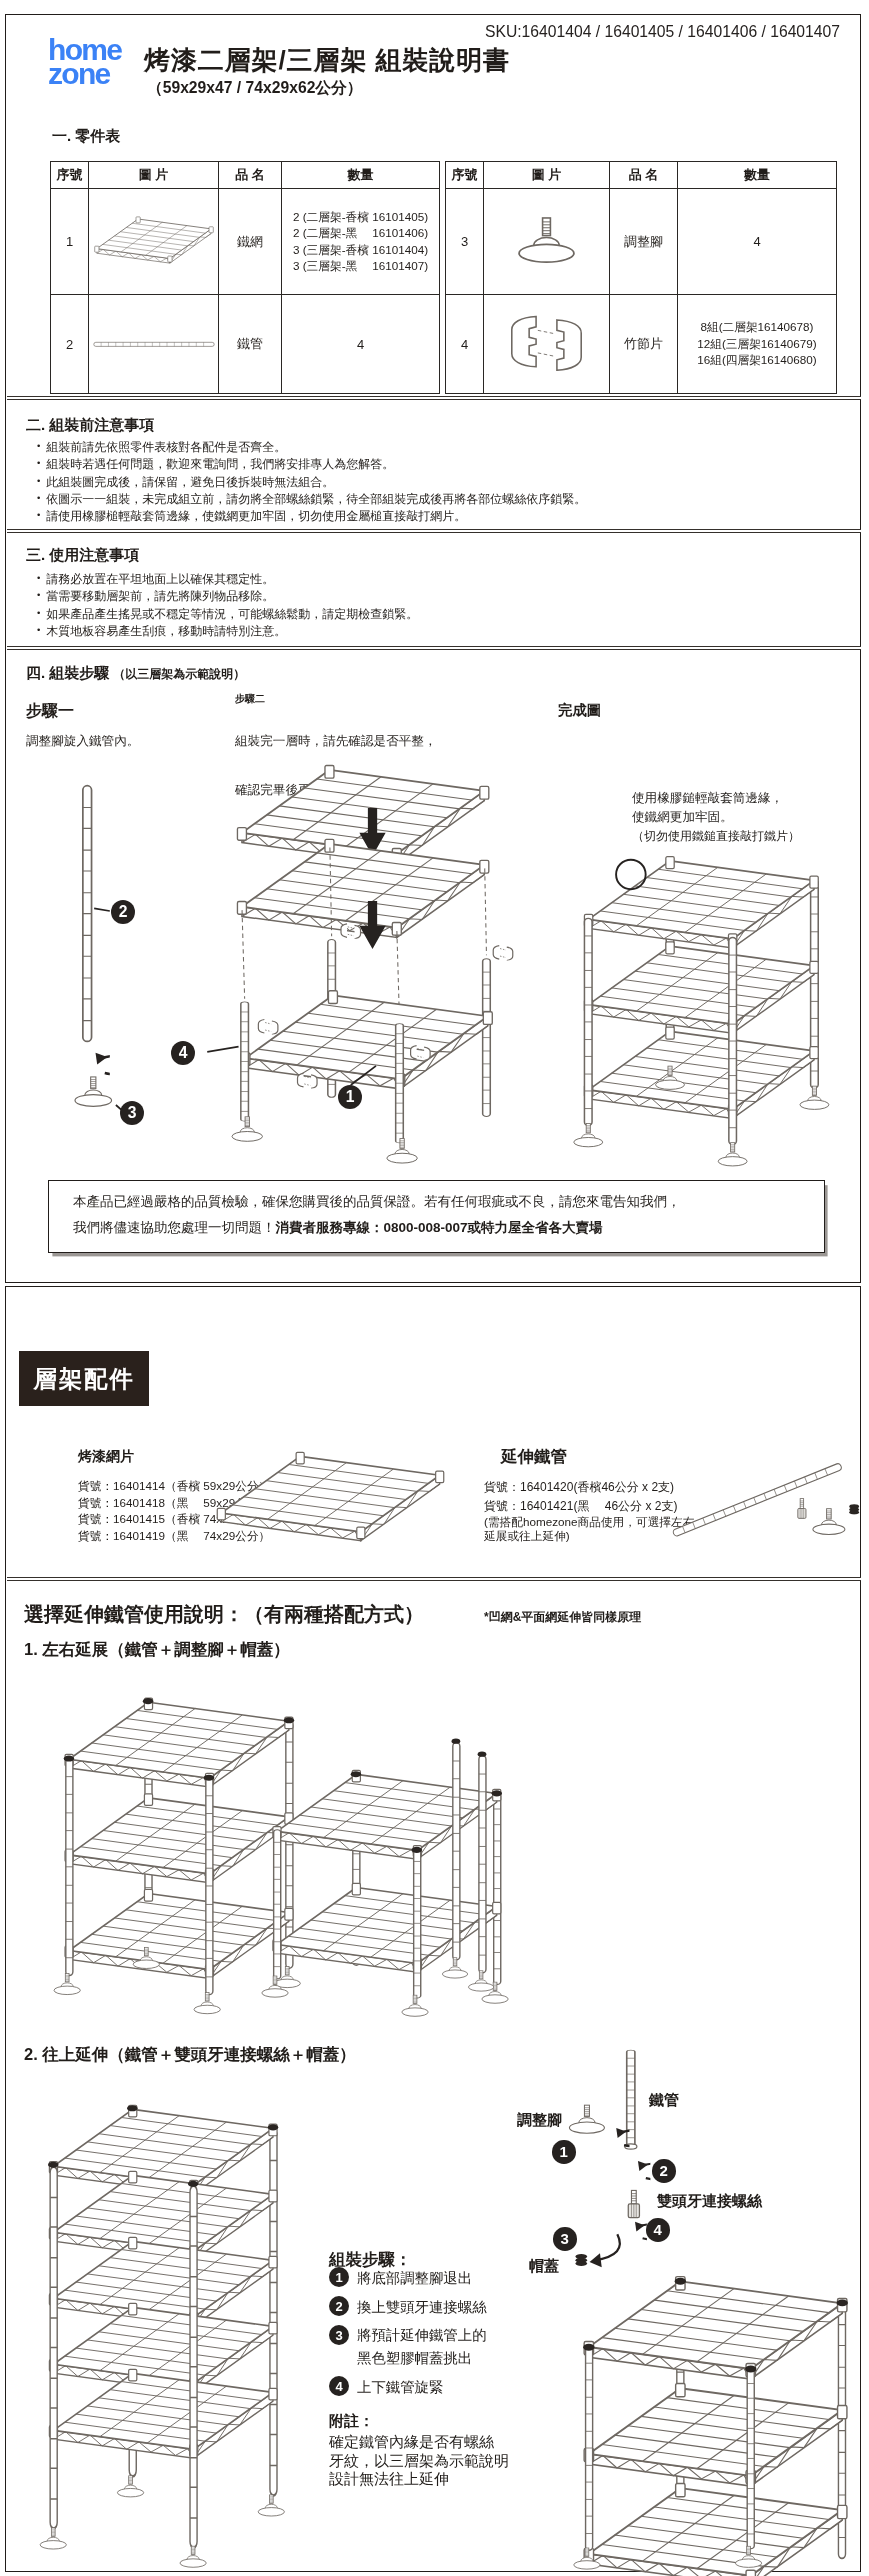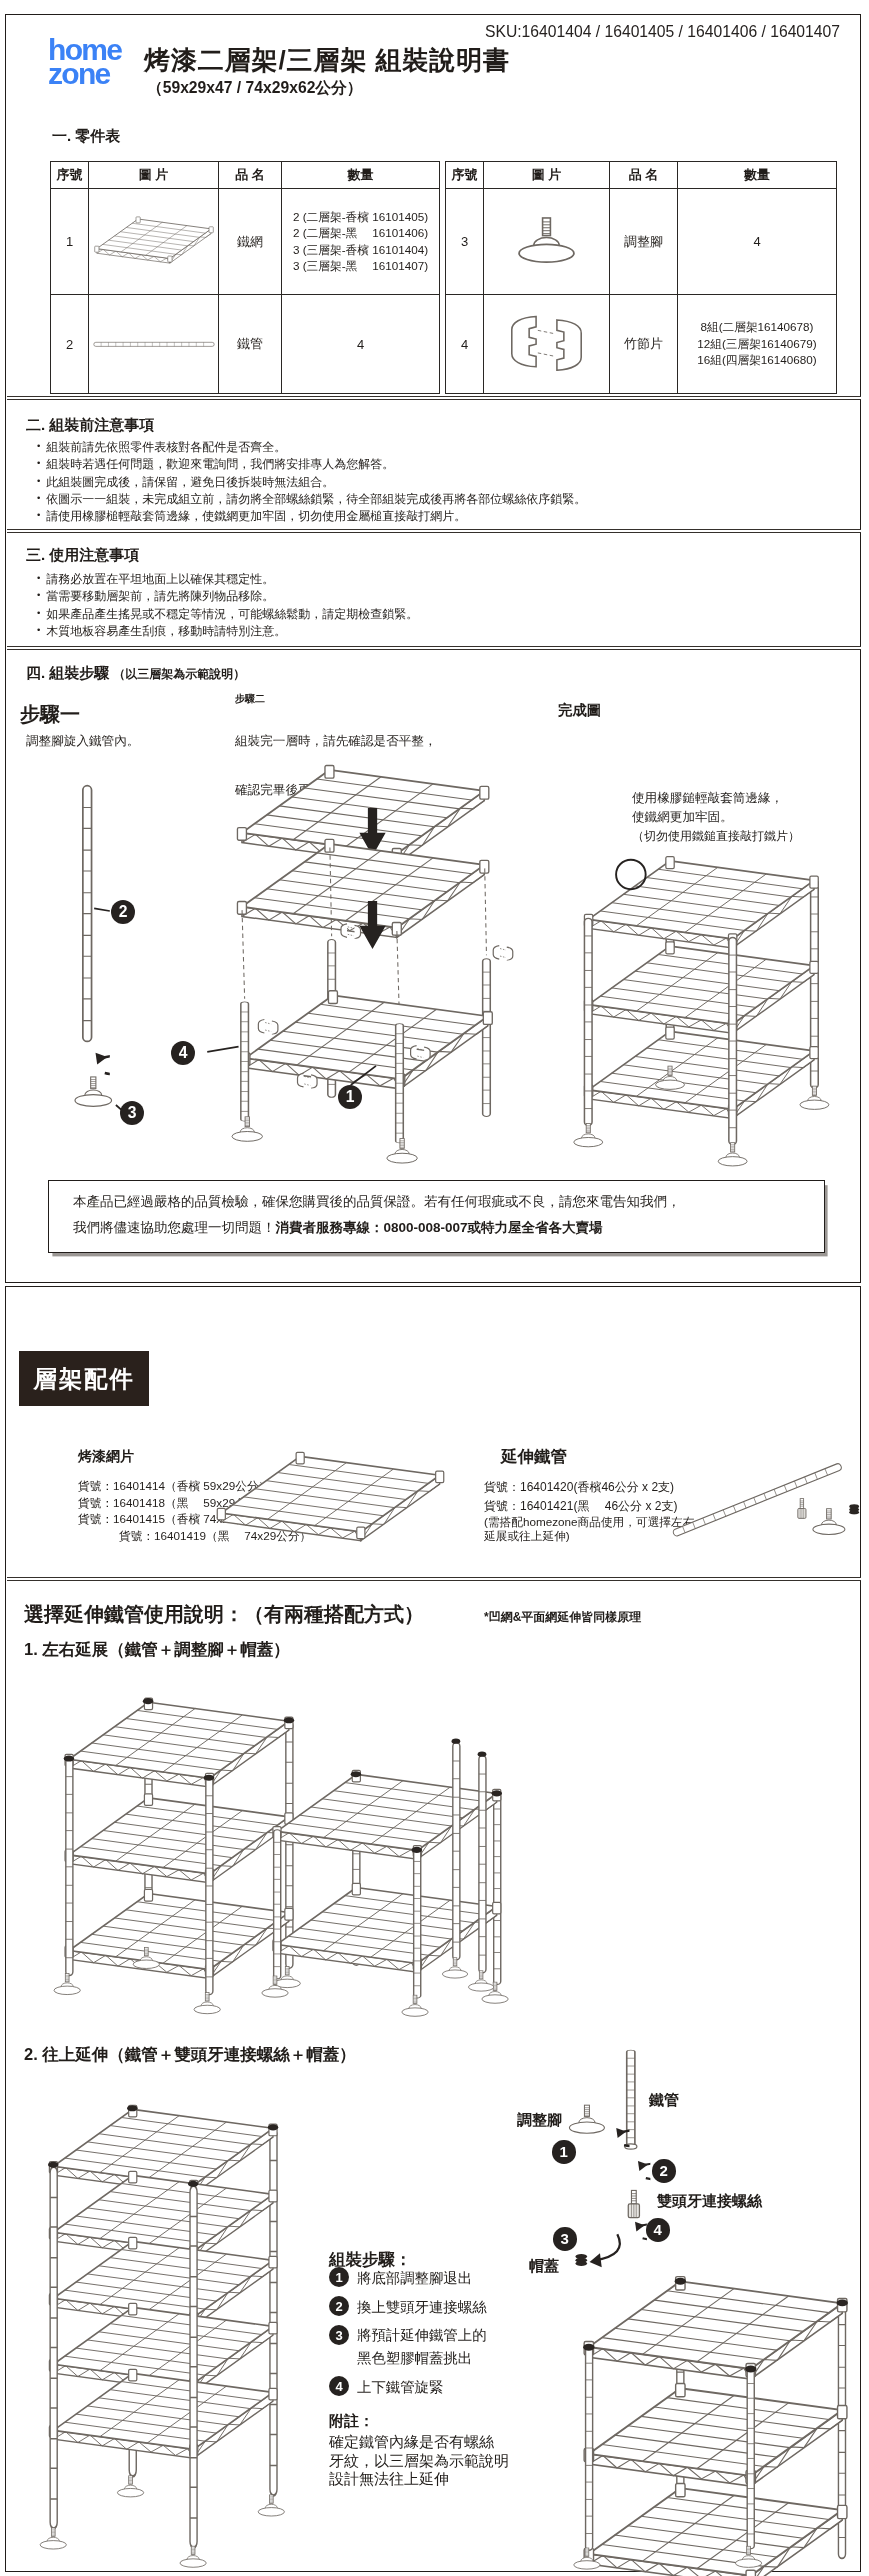--- a/index.html
+++ b/index.html
@@ -261,21 +261,21 @@
   <div class="blt" style="top:604px;"><span>如果產品產生搖晃或不穩定等情況，可能螺絲鬆動，請定期檢查鎖緊。</span></div>
   <div class="blt" style="top:621px;"><span>木質地板容易產生刮痕，移動時請特別注意。</span></div>
 
   <div class="hr" style="top:646px;"></div>
 
   <div class="abs" style="left:26px;top:664px;">
     <span class="sechead">四. 組裝步驟</span>
     <span class="b" style="font-size:12px;">（以三層架為示範說明）</span>
   </div>
 
-  <div class="abs b" style="left:20px;top:701px;font-size:20px;">步驟一</div>
+  <div class="abs b" style="left:26px;top:701px;font-size:16px;">步驟一</div>
   <div class="abs" style="left:26px;top:733px;font-size:12.6px;">調整腳旋入鐵管內。</div>
   <div class="abs b" style="left:235px;top:692px;font-size:10px;">步驟二</div>
   <div class="abs" style="left:235px;top:733px;font-size:12.6px;">組裝完一層時，請先確認是否平整，</div>
   <div class="abs" style="left:235px;top:751px;font-size:12.6px;margin-top:31px;">確認完畢後再進行下一層的組裝。</div>
   <div class="abs b" style="left:558px;top:701px;font-size:14.4px;">完成圖</div>
 
   <div class="abs" style="left:632px;top:790px;font-size:12.6px;">使用橡膠鎚輕敲套筒邊緣，</div>
   <div class="abs" style="left:632px;top:809px;font-size:12.6px;">使鐵網更加牢固。</div>
   <div class="abs" style="left:632px;top:828px;font-size:12px;">（切勿使用鐵鎚直接敲打鐵片）</div>
 
@@ -349,21 +349,21 @@
   </div>
 
   <div class="pageborder" style="left:5.2px;top:1286px;width:856px;height:1286px;"></div>
 
   <div class="badge">層架配件</div>
 
   <div class="abs b" style="left:78px;top:1448px;font-size:14px;">烤漆網片</div>
   <div class="abs codeline" style="left:78px;top:1477px;">貨號：16401414（香檳 59x29公分）</div>
   <div class="abs codeline" style="left:78px;top:1494px;">貨號：16401418（黑　 59x29公分）</div>
   <div class="abs codeline" style="left:78px;top:1510px;">貨號：16401415（香檳 74x29公分）</div>
-  <div class="abs codeline" style="left:78px;top:1527px;margin-left:41px;">貨號：16401419（黑　 74x29公分）</div>
+  <div class="abs codeline" style="left:78px;top:1527px;">貨號：16401419（黑　 74x29公分）</div>
 
   <svg class="fig" style="left:215px;top:1451px;" width="231" height="91" viewBox="0 0 340 135">
     <use href="#sym-shelf"></use>
   </svg>
 
   <div class="abs b" style="left:484px;top:1446px;font-size:16.5px;margin-left:17px;">延伸鐵管</div>
   <div class="abs" style="left:484px;top:1479px;font-size:12px;">貨號：16401420(香檳46公分 x 2支)</div>
   <div class="abs" style="left:484px;top:1498px;font-size:12px;">貨號：16401421(黑　 46公分 x 2支)</div>
   <div class="abs" style="left:484px;top:1515px;font-size:11.7px;">(需搭配homezone商品使用，可選擇左右</div>
   <div class="abs" style="left:484px;top:1529px;font-size:11.7px;">延展或往上延伸)</div>

